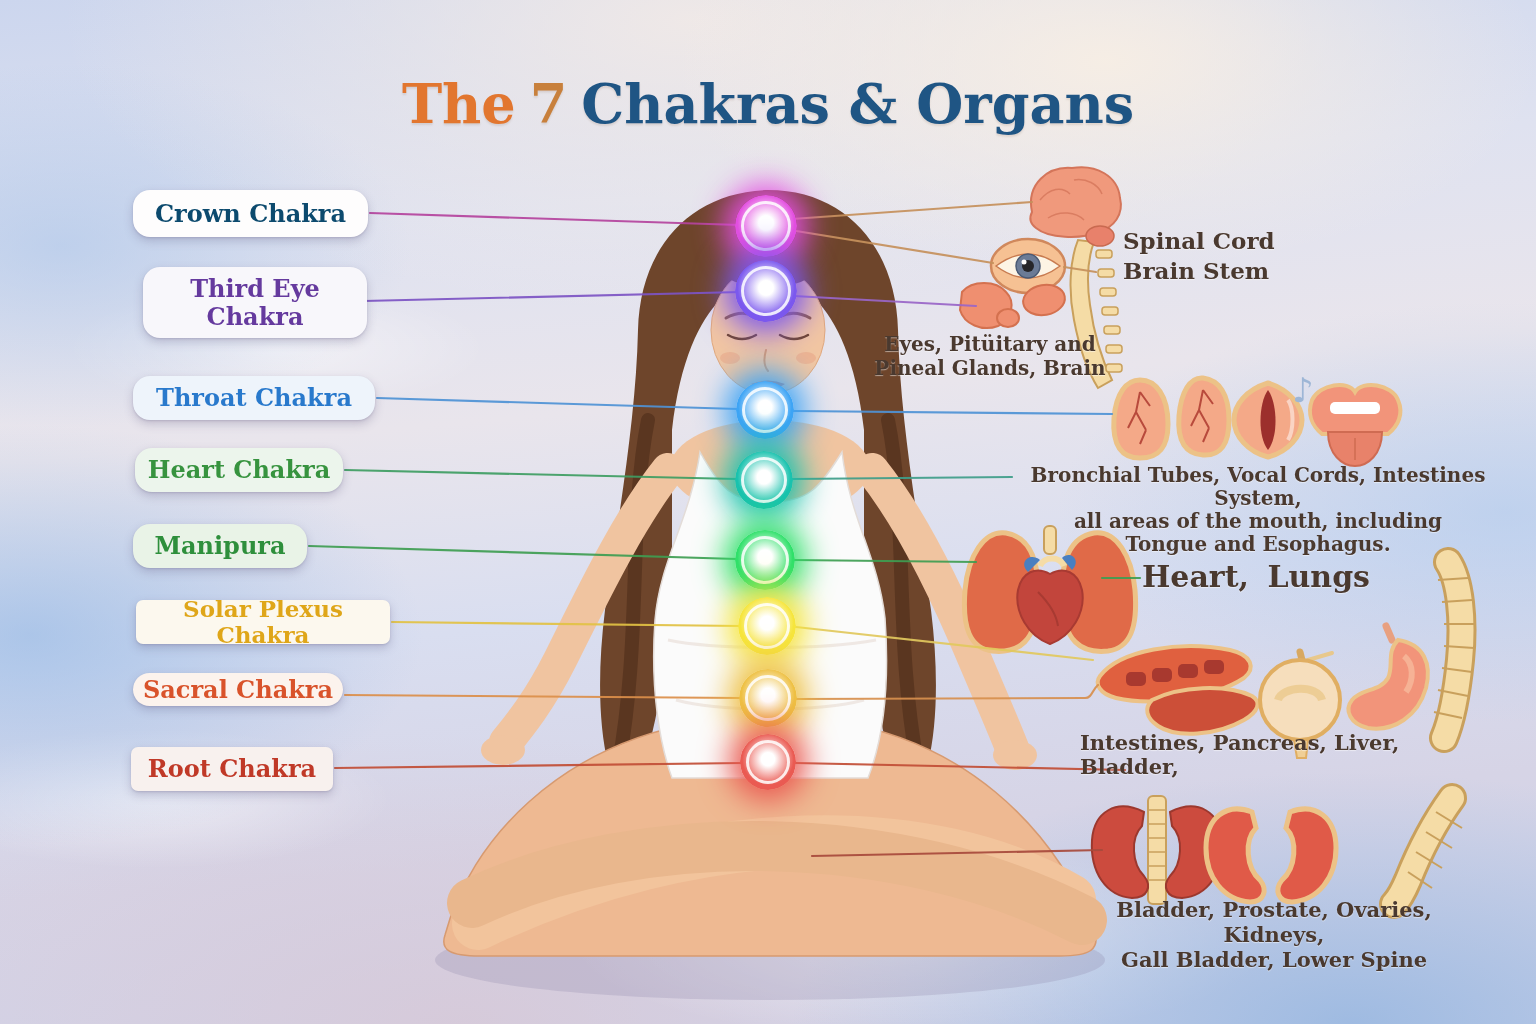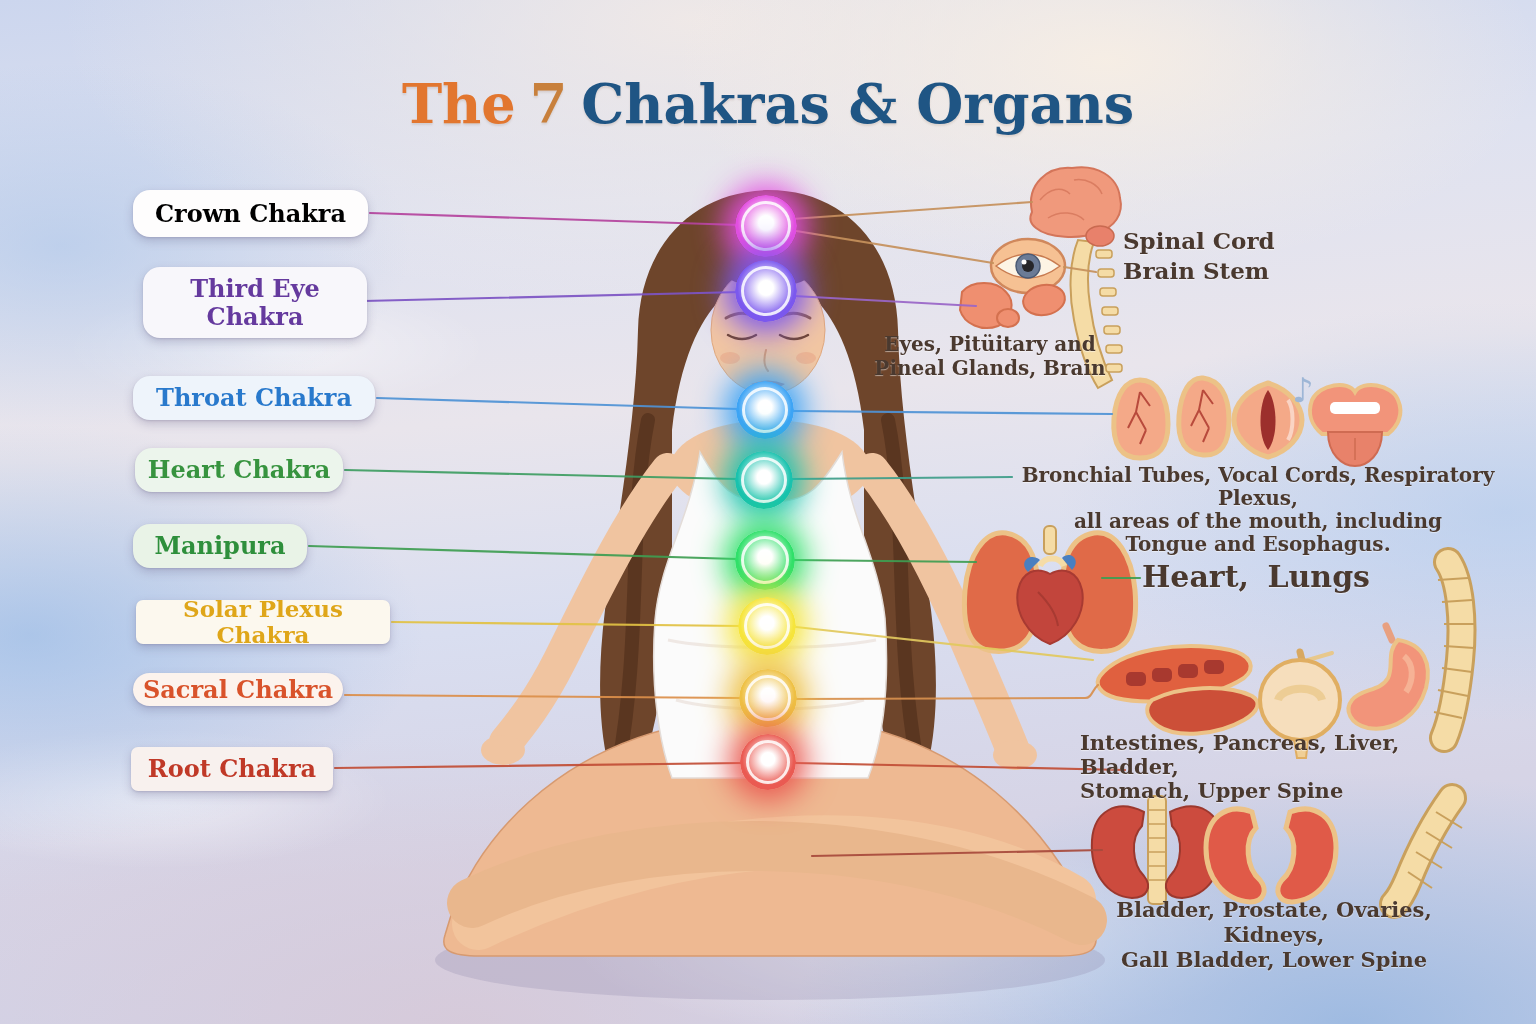--- a/index.html
+++ b/index.html
@@ -293,21 +293,21 @@
       <line x1="335" y1="768" x2="743" y2="763" stroke="#c24e36"></line>
       <line x1="795" y1="763" x2="1125" y2="770" stroke="#c24e36"></line>
       <line x1="812" y1="856" x2="1102" y2="850" stroke="#a84a3c"></line>
     </g>
   </svg>
 
   <div class="title">
     <span class="sp" style="color: rgb(226, 118, 47);">The</span><span class="sp" style="color: rgb(200, 128, 60);">7</span><span style="color: rgb(31, 85, 132);">Chakras &amp; Organs</span>
   </div>
 
-  <div class="pill pill-crown" style="color: #000000;">Crown Chakra</div>
+  <div class="pill pill-crown" style="color: #0c4a6e;">Crown Chakra</div>
   <div class="pill pill-thirdeye" style="color: rgb(101, 58, 158);">Third Eye Chakra</div>
   <div class="pill pill-throat" style="color: rgb(41, 121, 204);">Throat Chakra</div>
   <div class="pill pill-heart" style="color: rgb(55, 147, 63);">Heart Chakra</div>
   <div class="pill pill-manipura" style="color: rgb(46, 143, 60);">Manipura</div>
   <div class="pill pill-solar" style="color: rgb(223, 166, 25);">Solar Plexus Chakra</div>
   <div class="pill pill-sacral" style="color: rgb(217, 83, 43);">Sacral Chakra</div>
   <div class="pill pill-root" style="color: rgb(192, 57, 39); border-radius: 7px;">Root Chakra</div>
 
   <div class="orb orb-1" style="--c: #e34fe0;"></div>
   <div class="orb orb-2" style="--c: #7b58ee;"></div>
@@ -320,29 +320,28 @@
 
   <div class="note note-spinal">
     <div>Spinal Cord</div>
     <div>Brain Stem</div>
   </div>
   <div class="note note-eyes">
     <div>Eyes, Pitüitary and</div>
     <div>Pineal Glands, Brain</div>
   </div>
   <div class="note note-bronchial">
-    <div>Bronchial Tubes, Vocal Cords, Respiratory Plexus,</div>
+    <div>Bronchial Tubes, Vocal Cords, Intestines System,</div>
     <div>all areas of the mouth, including</div>
     <div>Tongue and Esophagus.</div>
   </div>
   <div class="note note-heartlungs">
     <div>Heart, Lungs</div>
   </div>
   <div class="note note-intestines">
     <div>Intestines, Pancreas, Liver, Bladder,</div>
-    <div>Stomach, Upper Spine</div>
   </div>
   <div class="note note-bladder">
     <div>Bladder, Prostate, Ovaries, Kidneys,</div>
     <div>Gall Bladder, Lower Spine</div>
   </div>
 
 </div>
 
 </body></html>

